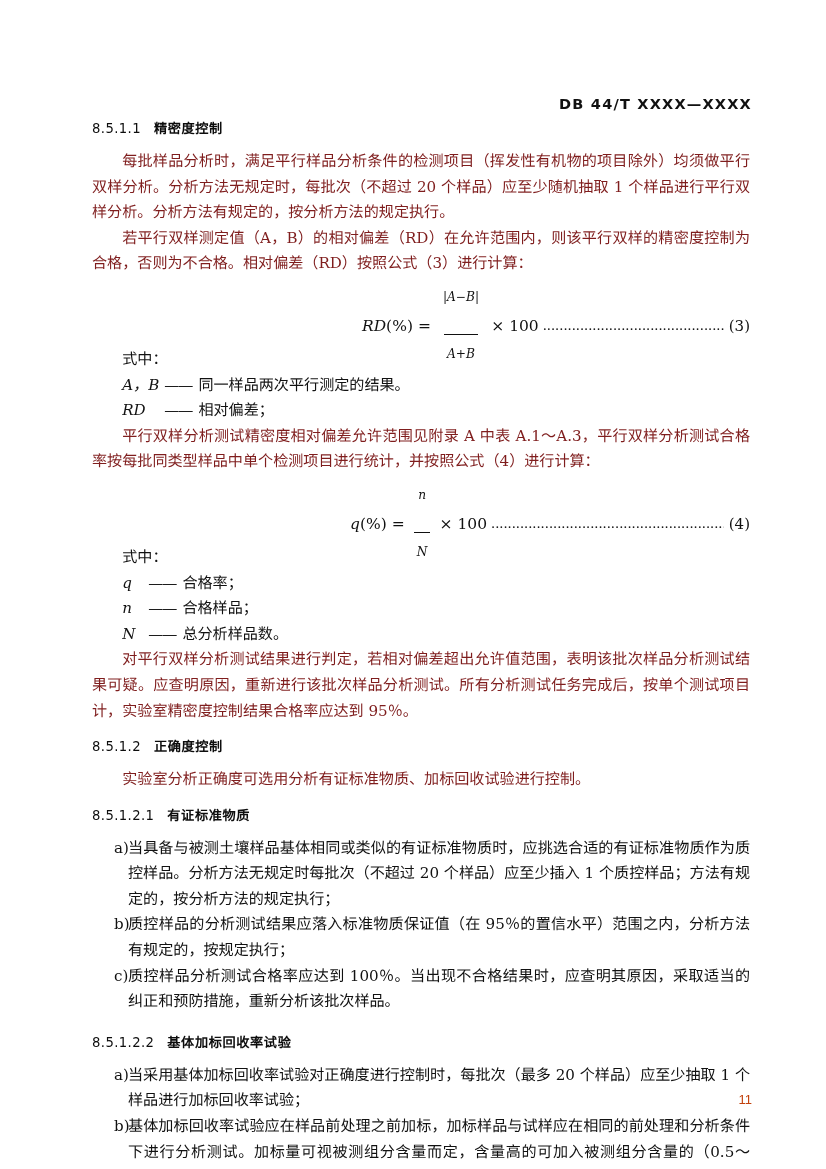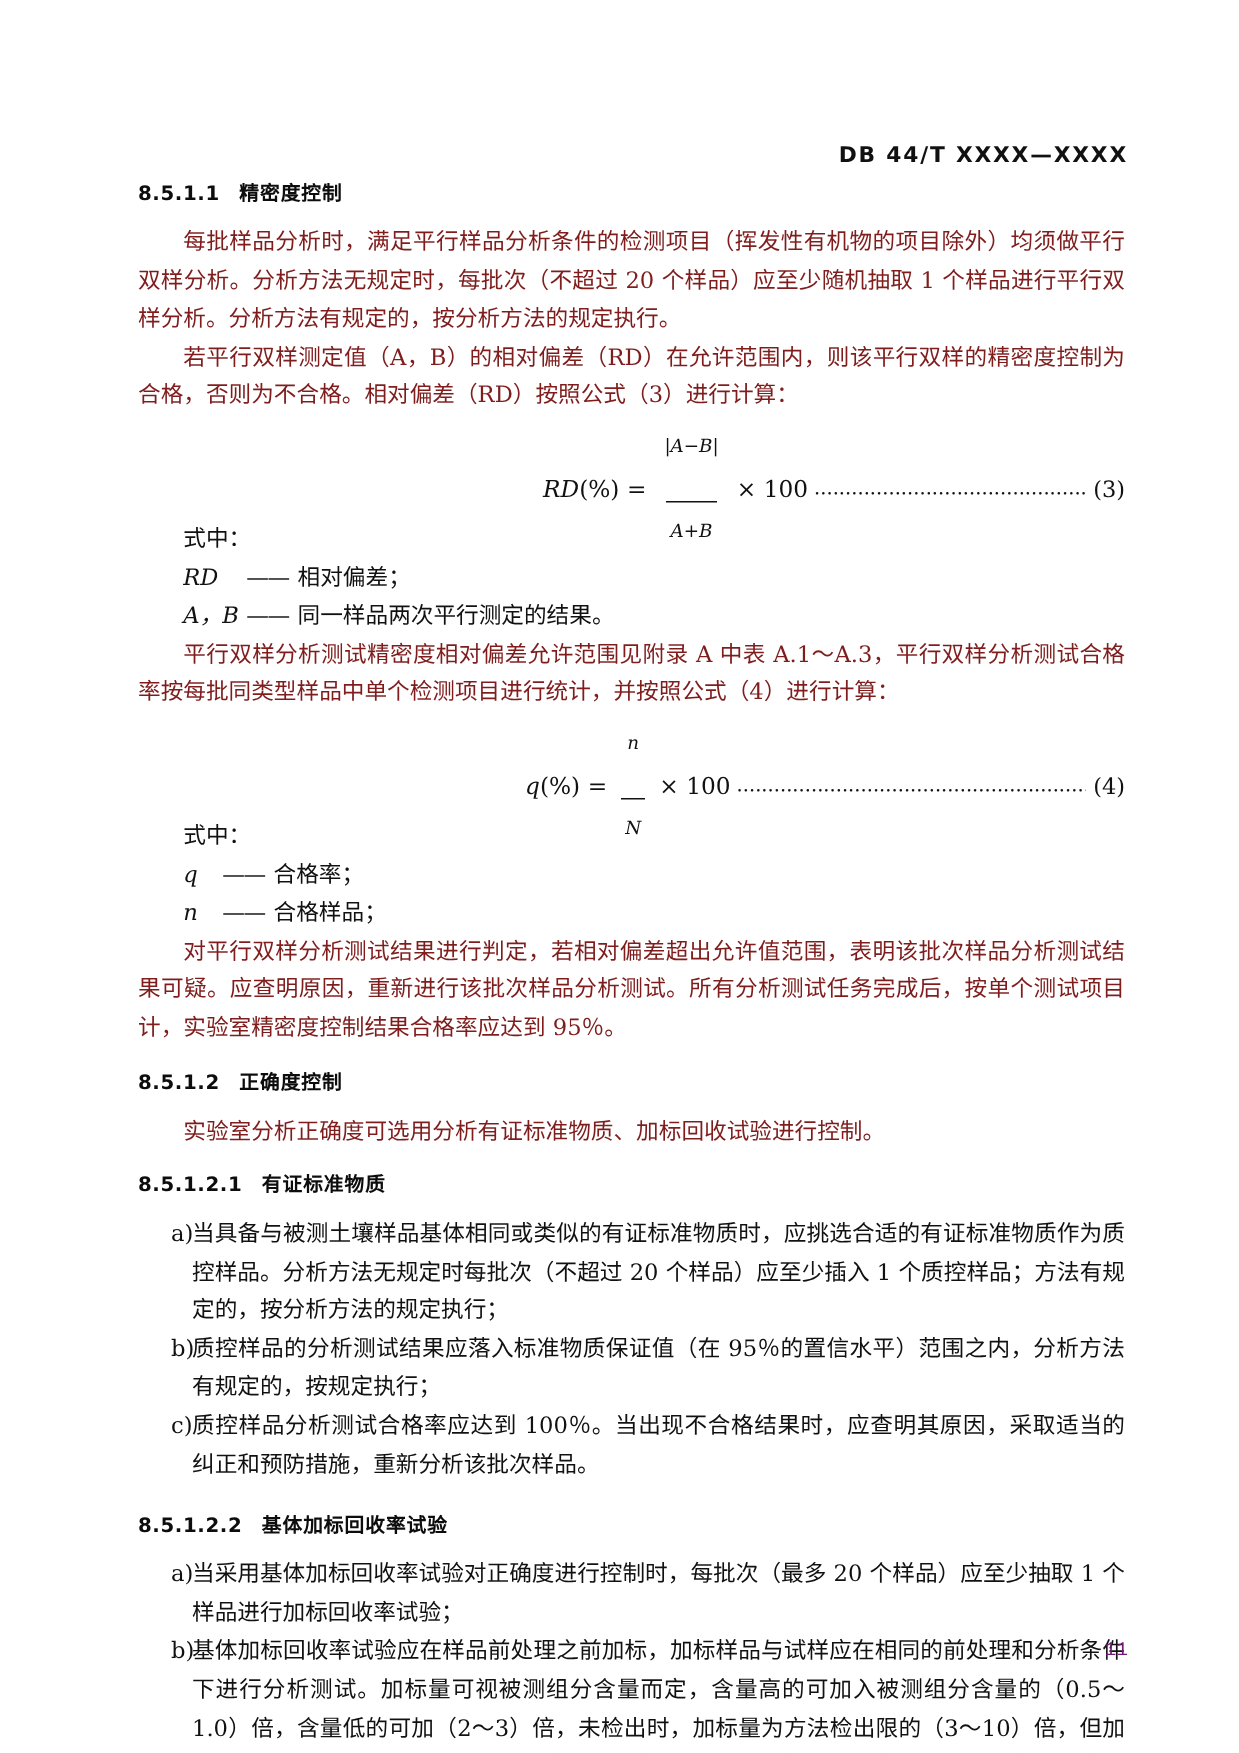--- a/index.html
+++ b/index.html
@@ -48,21 +48,21 @@
     font-family: "DejaVu Sans", "Liberation Sans", sans-serif;
     font-size: 13.2px;
     font-weight: bold;
     color: #0d0d0d;
     margin: 0;
     padding: 0;
     white-space: nowrap;
     letter-spacing: 0.1px;
   }
   .clause .num {
-    font-weight: bold;
+    font-weight: normal;
     letter-spacing: 0.4px;
   }
   .clause .ttl {
     margin-left: 13px;
     letter-spacing: 0.6px;
   }
   
   .para {
     font-family: "DejaVu Serif", "Liberation Serif", serif;
     font-size: 15.1px;
@@ -182,23 +182,23 @@
   }
   .gap-md { height: 12px; }
   .gap-lg { height: 17px; }
   
   .folio {
     position: absolute;
     left: 92px;
     right: 74px;
     bottom: 62px;
     text-align: right;
-    font-family: Liberation Mono, monospace;
+    font-family: Liberation Sans, sans-serif;
     font-size: 13px;
-    color: #701a75;
+    color: #c2410c;
   }
 </style>
 </head>
 <body>
 
 <div class="page">
 
   <div class="header">DB 44/T XXXX—XXXX</div>
 
   <div class="content">
@@ -224,24 +224,24 @@
           <span class="eq-op">×</span>
           <span>100</span>
         </span>
         <span class="leader">·······························································</span>
         <span class="eqnum">(3)</span>
       </div>
     </div>
 
     <div class="wherelead">式中：</div>
     <div class="defrow">
+      <span class="sym" style="min-width:38px;">A，B</span><span class="dash">——</span><span>同一样品两次平行测定的结果。</span>
+    </div>
+    <div class="defrow">
       <span class="sym" style="min-width:38px;">RD</span><span class="dash">——</span><span>相对偏差；</span>
-    </div>
-    <div class="defrow">
-      <span class="sym" style="min-width:38px;">A，B</span><span class="dash">——</span><span>同一样品两次平行测定的结果。</span>
     </div>
 
     <p class="para">平行双样分析测试精密度相对偏差允许范围见附录 A 中表 A.1～A.3，平行双样分析测试合格率按每批同类型样品中单个检测项目进行统计，并按照公式（4）进行计算：</p>
 
     <div class="eq">
       <div class="eq-inner" style="padding-left:258px;">
         <span class="eq-body">
           <span class="it">q</span>
             <span>(%)</span>
           <span class="eq-op">=</span>
@@ -257,20 +257,23 @@
       </div>
     </div>
 
     <div class="wherelead">式中：</div>
     <div class="defrow">
       <span class="sym" style="min-width:22px;">q</span><span class="dash">——</span><span>合格率；</span>
     </div>
     <div class="defrow">
       <span class="sym" style="min-width:22px;">n</span><span class="dash">——</span><span>合格样品；</span>
     </div>
+    <div class="defrow">
+      <span class="sym" style="min-width:22px;">N</span><span class="dash">——</span><span>总分析样品数。</span>
+    </div>
 
     <p class="para">对平行双样分析测试结果进行判定，若相对偏差超出允许值范围，表明该批次样品分析测试结果可疑。应查明原因，重新进行该批次样品分析测试。所有分析测试任务完成后，按单个测试项目计，实验室精密度控制结果合格率应达到 95％。</p>
 
     <div class="gap-md"></div>
 
     <div class="clause">
       <span class="num">8.5.1.2</span><span class="ttl">正确度控制</span>
     </div>
     <div class="gap-md"></div>
     <p class="para">实验室分析正确度可选用分析有证标准物质、加标回收试验进行控制。</p>

